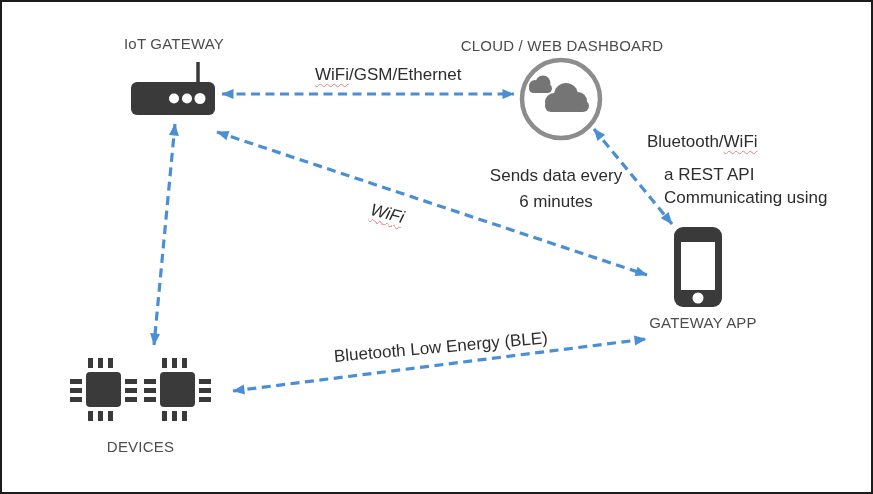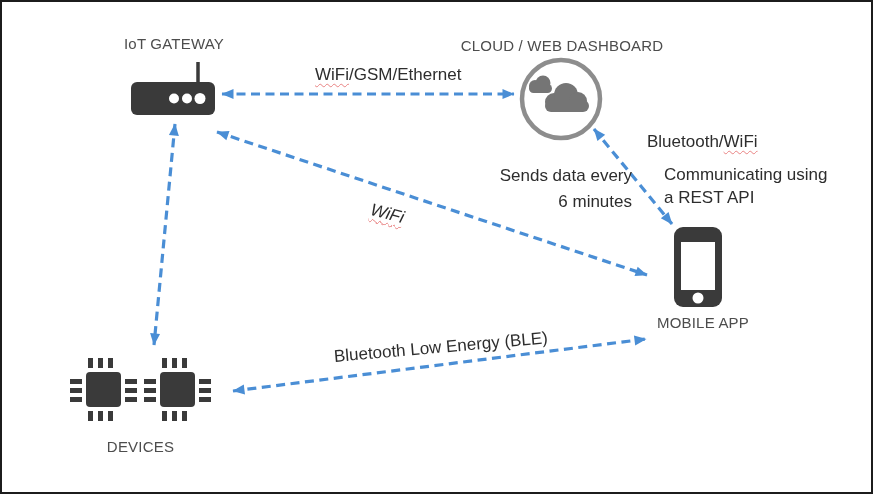--- a/index.html
+++ b/index.html
@@ -40,21 +40,21 @@
     text-align: center;
     white-space: nowrap;
   }
   .ann {
     position: absolute;
     font-size: 17px;
     color: var(--annotation-text, #2d2d2d);
     white-space: nowrap;
     line-height: 23px;
   }
-  .ann.center { text-align: right; }
+  .ann.center { text-align: center; }
   .squiggle {
     text-decoration-line: underline;
     text-decoration-style: wavy;
     text-decoration-color: var(--squiggle-red, #e98383);
     text-decoration-thickness: 1px;
     text-underline-offset: 3px;
   }
   .wifi-diag {
     transform: rotate(15deg);
     transform-origin: left top;
@@ -105,21 +105,21 @@
       <circle cx="60" cy="45" r="9"></circle>
       <rect x="27" y="44" width="44" height="12" rx="6"></rect>
     </g>
   </svg>
 
   <svg class="icon" style="left:671px; top:224px;" width="50" height="82" viewBox="0 0 50 82">
     <rect class="fill-dark" x="1" y="1" width="48" height="80" rx="9"></rect>
     <rect x="8" y="16" width="34" height="48" fill="#ffffff"></rect>
     <circle cx="25" cy="72" r="5.5" fill="#ffffff"></circle>
   </svg>
-  <div class="node-label" style="left:646px; top:312px; width:110px;">MOBILE APP</div>
+  <div class="node-label" style="left:646px; top:312px; width:110px;">GATEWAY APP</div>
 
   <svg class="icon" style="left:66px; top:352px;" width="145" height="70" viewBox="0 0 145 70">
     <defs>
       <g id="chipdef" class="fill-dark">
         <rect x="18" y="18" width="35" height="35" rx="4"></rect>
         <rect x="20" y="4" width="5" height="10"></rect>
         <rect x="30" y="4" width="5" height="10"></rect>
         <rect x="40" y="4" width="5" height="10"></rect>
         <rect x="20" y="57" width="5" height="10"></rect>
         <rect x="30" y="57" width="5" height="10"></rect>
@@ -151,19 +151,19 @@
   <div class="ann center sends-block" style="left:478px; top:161px; width:152px;">
     <div>Sends data every</div>
     <div>6 minutes</div>
   </div>
 
   <div class="ann" style="left:645px; top:128px;">
     <span>Bluetooth/</span><span class="squiggle">WiFi</span>
   </div>
 
   <div class="ann" style="left:662px; top:161px;">
+    <div>a REST API</div>
     <div>Communicating using</div>
-    <div>a REST API</div>
   </div>
 
   <div class="ann ble-diag" style="left:331px; top:343px;">Bluetooth Low Energy (BLE)</div>
 
 </div>
 
 </body></html>

